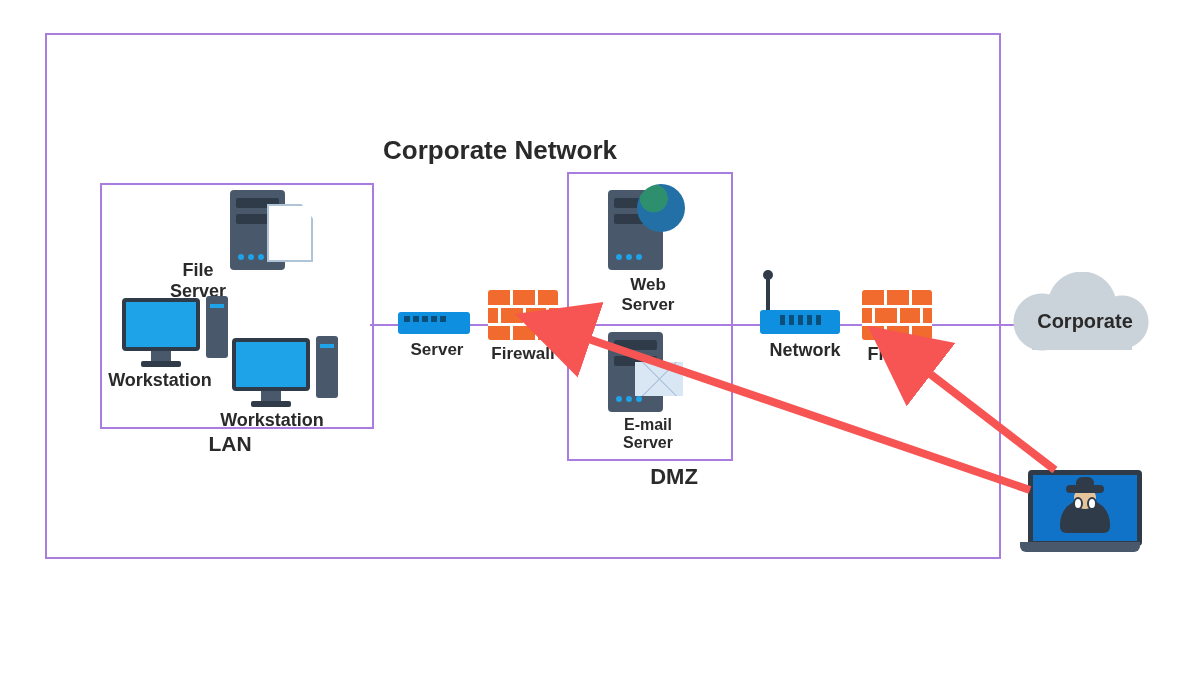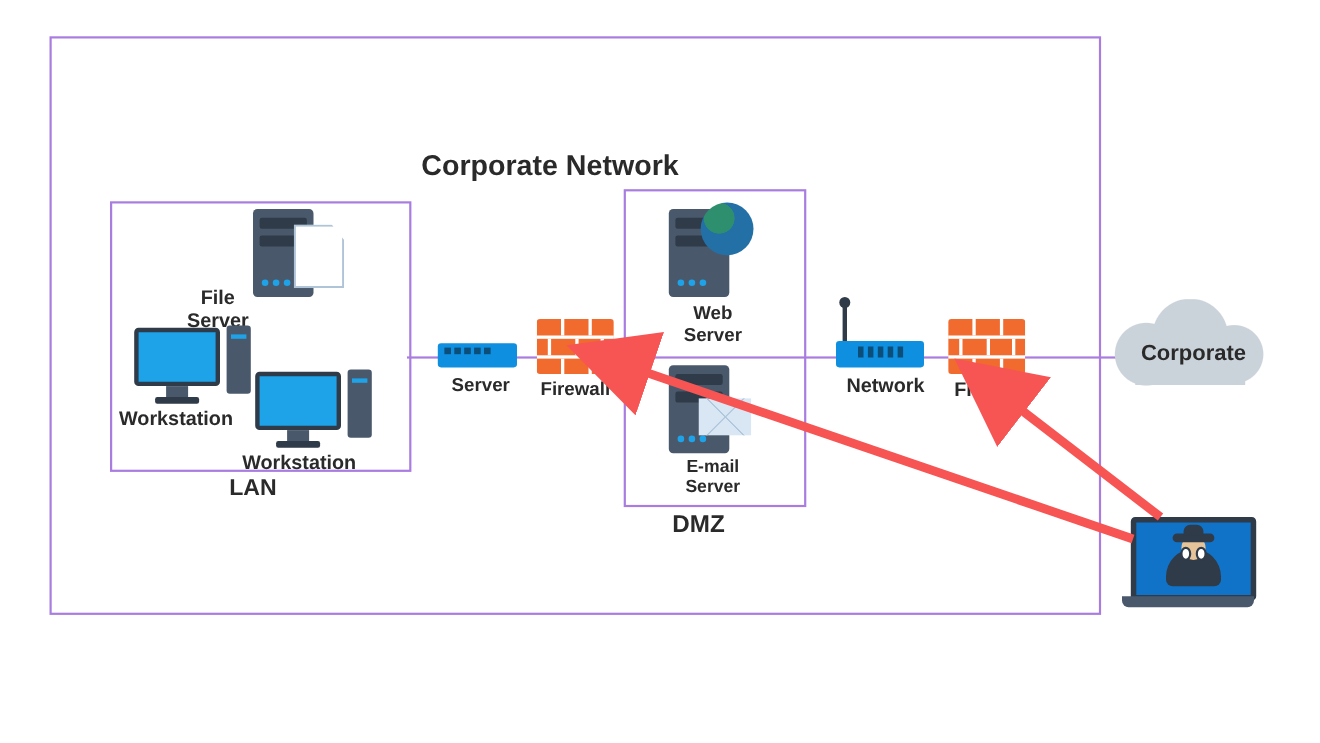--- a/index.html
+++ b/index.html
@@ -164,21 +164,21 @@
 
 <div class="canvas">
 
   <div class="box" style="left:45px; top:33px; width:952px; height:522px;"></div>
   <div class="label" style="left:300px; top:135px; width:400px; font-size:26px;">Corporate Network</div>
 
   <div class="box" style="left:100px; top:183px; width:270px; height:242px;"></div>
   <div class="label" style="left:180px; top:432px; width:100px; font-size:21px;">LAN</div>
 
   <div class="box" style="left:567px; top:172px; width:162px; height:285px;"></div>
-  <div class="label" style="left:585px; top:464px; width:100px; font-size:22px;">DMZ</div>
+  <div class="label" style="left:624px; top:464px; width:100px; font-size:22px;">DMZ</div>
 
   <div class="hline" style="left:370px; top:324px; width:730px;"></div>
 
   <div class="icon" style="left:230px; top:190px;">
     <div class="server-rack">
         <div class="server-dots">
           <span></span>
           <span></span>
           <span></span>
         </div>

